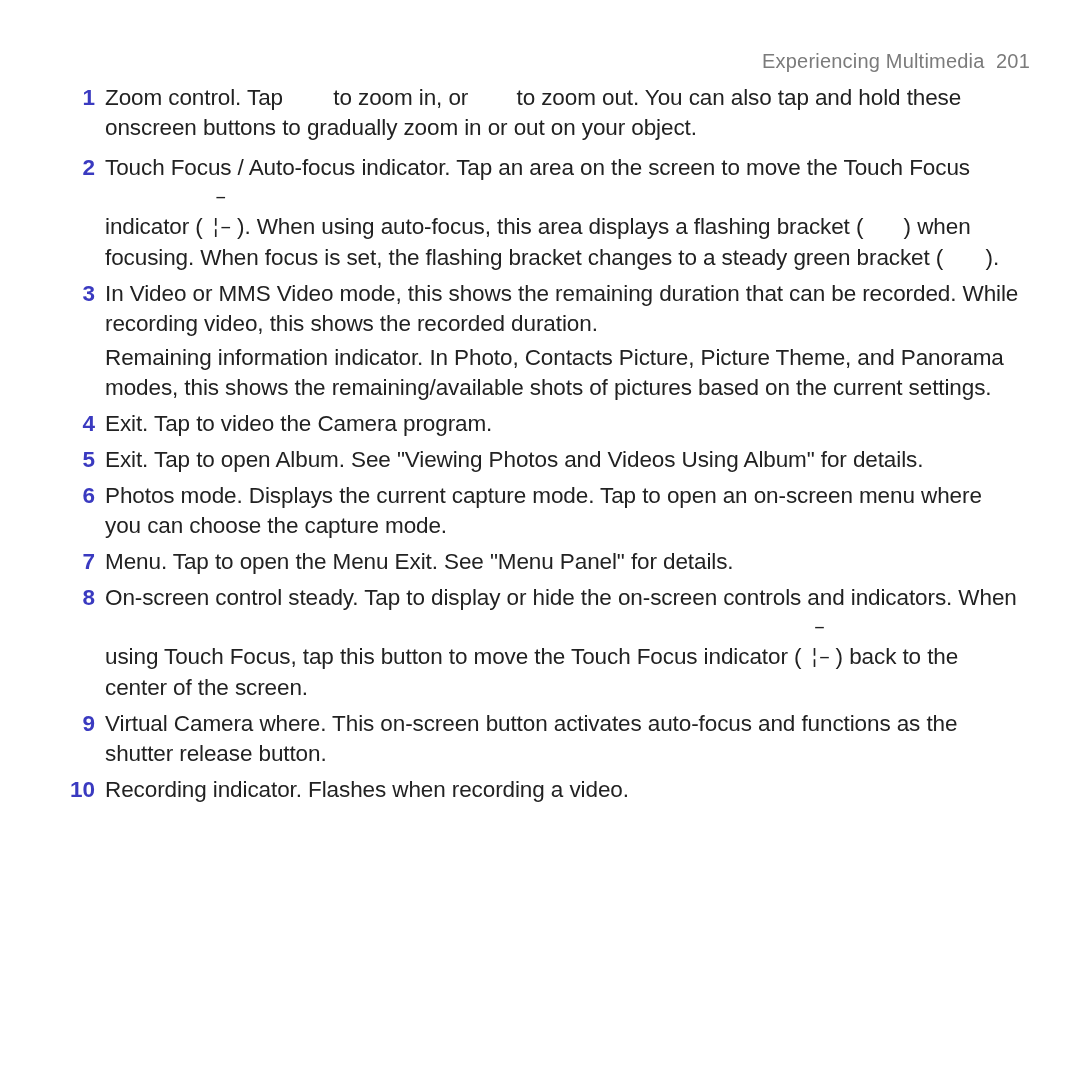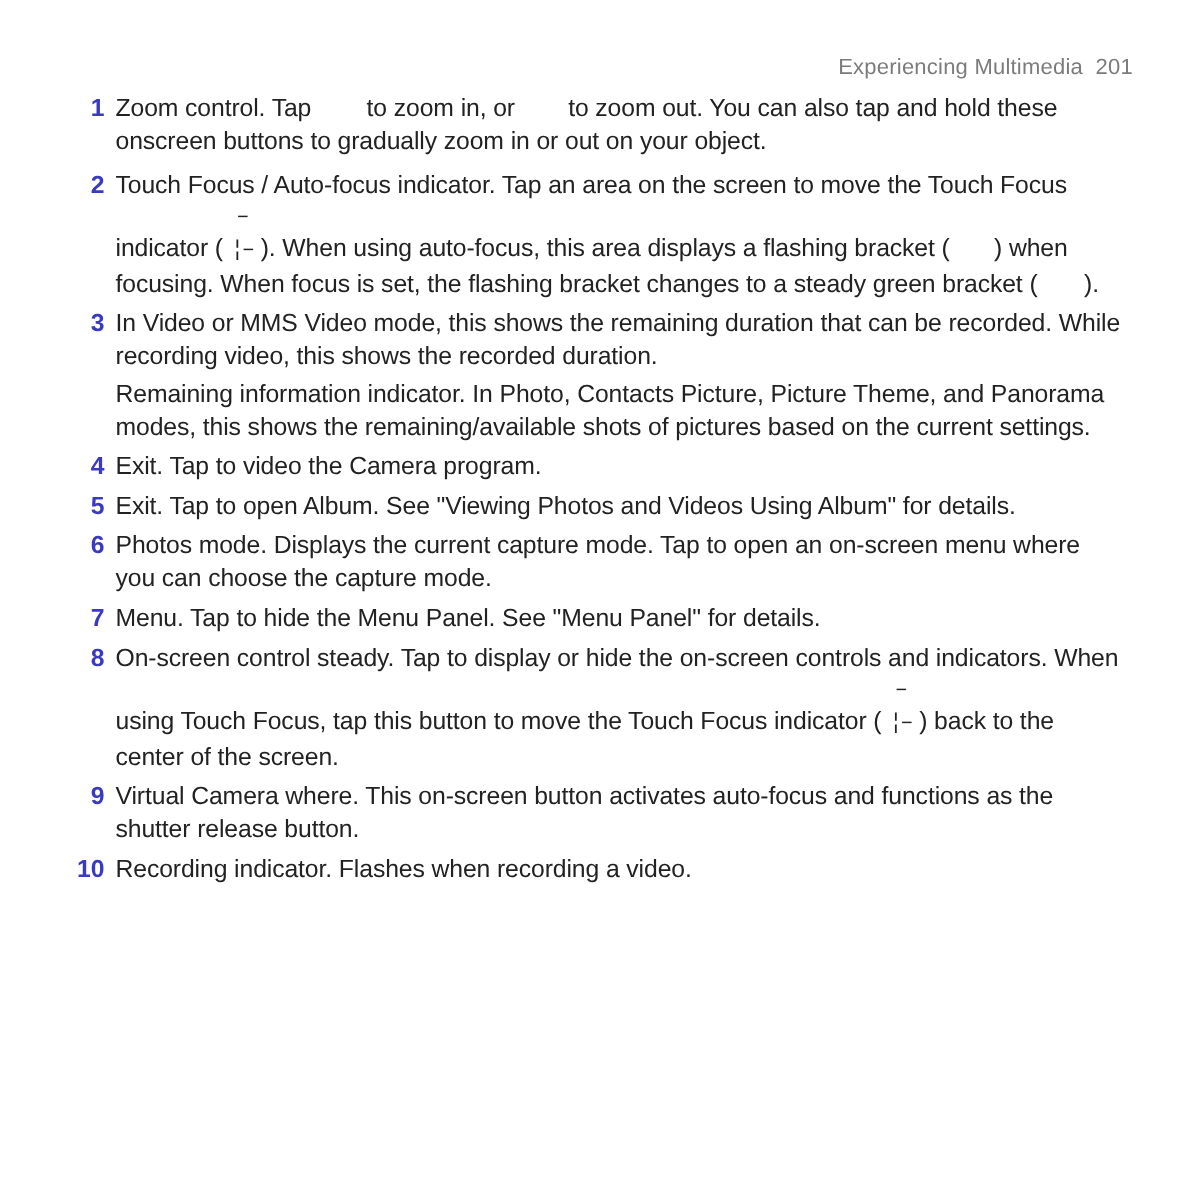--- a/index.html
+++ b/index.html
@@ -153,21 +153,21 @@
     <li>
       <div class="num">6</div>
       <div class="body">
         <p class="para"><b>Photos mode</b><span>. Displays the current capture mode. Tap to open an on-screen menu where you can choose the capture mode.</span></p>
       </div>
     </li>
 
     <li>
       <div class="num">7</div>
       <div class="body">
-        <p class="para"><b>Menu</b><span>. Tap to hide the Menu Panel. See "Menu Panel" for details.</span></p>
+        <p class="para"><b>Menu</b><span>. Tap to open the Menu Exit. See "Menu Panel" for details.</span></p>
       </div>
     </li>
 
     <li>
       <div class="num">8</div>
       <div class="body">
         <p class="para">
           <b>On-screen control steady</b><span>. Tap to display or hide the on-screen controls and indicators. When using Touch Focus, tap this button to move the Touch Focus indicator ( </span><span class="tf-icon">–¦–</span><span> ) back to the center of the screen.</span>
         </p>
       </div>

